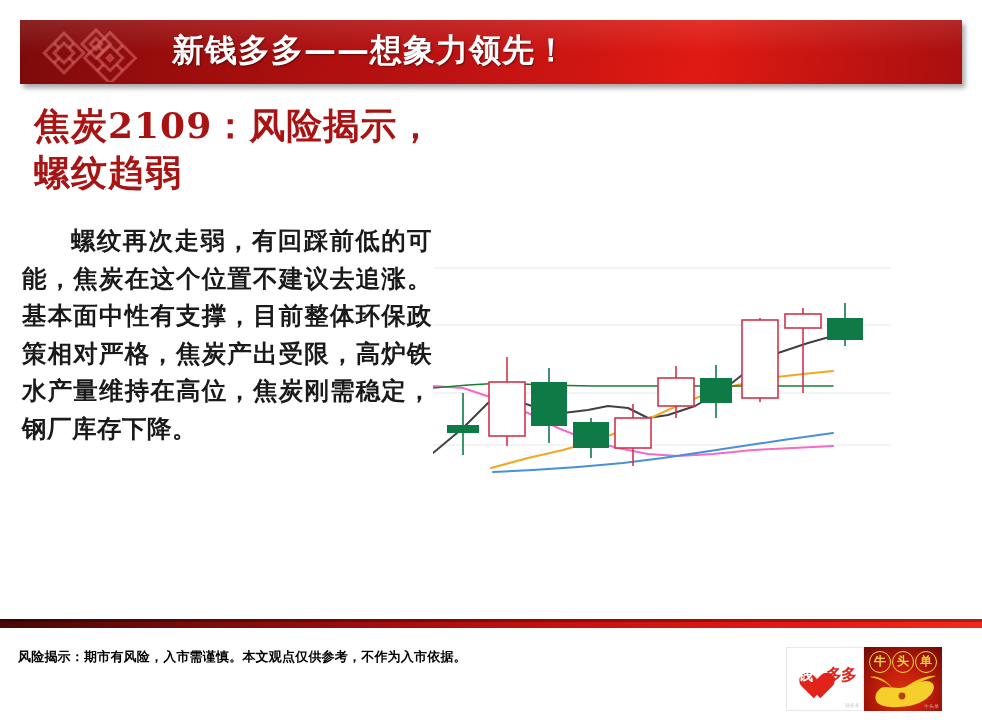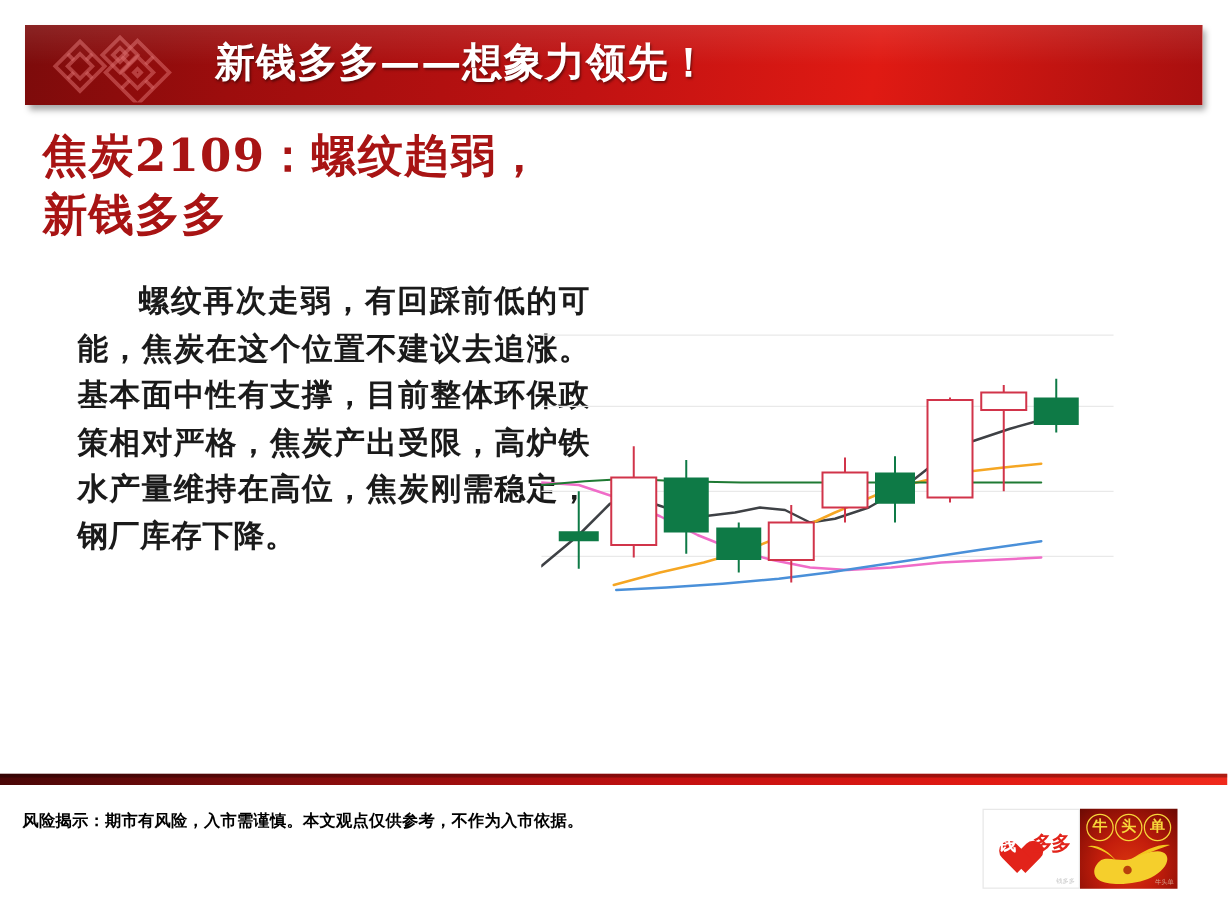--- a/index.html
+++ b/index.html
@@ -42,21 +42,20 @@
   }
   .slide-title .l2{display:block;}
 
   
   .body-text{
     position:absolute;left:22px;top:222px;width:410px;
     color:#1a1a1a;font-size:24.5px;line-height:37.5px;
     font-family:"DejaVu Serif","Liberation Serif",serif;
     font-weight:bold;text-indent:2em;letter-spacing:.5px;
     text-align:justify;
-    margin-left:40px;
   }
 
   
   .chart-wrap{
     position:absolute;left:433px;top:258px;width:458px;height:228px;
   }
   .chart-svg{display:block;width:458px;height:228px;}
 
   
   .footer-rule{
@@ -143,22 +142,22 @@
         <path d="M9 9 H27 V27 H9 Z"></path>
         <path d="M0 18 H9 M27 18 H36 M18 0 V9 M18 27 V36"></path>
         <path d="M16 16 H20 V20 H16 Z"></path>
       </g>
     </g>
   </svg>
   <div class="banner-title">新钱多多——想象力领先！</div>
 </div>
 
 <div class="slide-title">
-  <span>焦炭2109：螺纹趋弱，</span>
-  <span class="l2">新钱多多</span>
+  <span>焦炭2109：风险揭示，</span>
+  <span class="l2">螺纹趋弱</span>
 </div>
 
 <div class="body-text">螺纹再次走弱，有回踩前低的可能，焦炭在这个位置不建议去追涨。基本面中性有支撑，目前整体环保政策相对严格，焦炭产出受限，高炉铁水产量维持在高位，焦炭刚需稳定，钢厂库存下降。</div>
 
 <div class="chart-wrap">
   <svg class="chart-svg" viewBox="0 0 458 228" preserveAspectRatio="none">
     <g id="grid-layer">
         <line x1="0" y1="10" x2="458" y2="10" stroke="#e9e9e9" stroke-width="1"></line>
         <line x1="0" y1="67" x2="458" y2="67" stroke="#e9e9e9" stroke-width="1"></line>
         <line x1="0" y1="135" x2="458" y2="135" stroke="#e9e9e9" stroke-width="1"></line>

